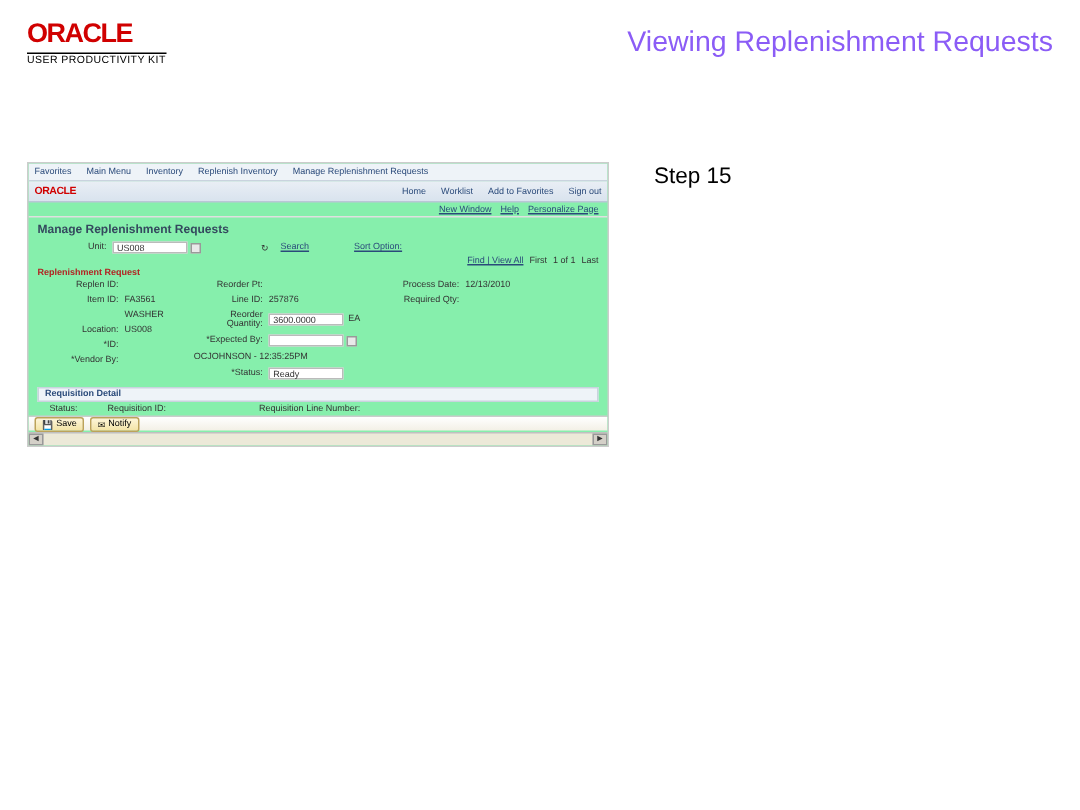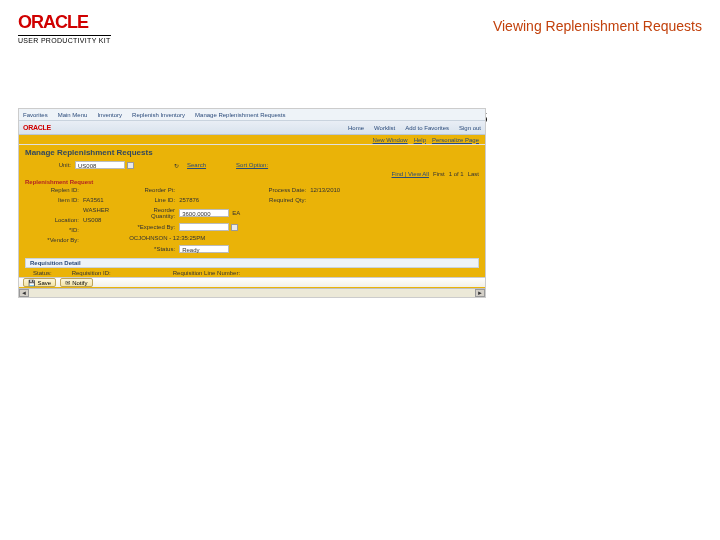--- a/index.html
+++ b/index.html
@@ -31,22 +31,22 @@
     letter-spacing: -1px;
   }
   .logo-sub {
     font-size: 7px;
     border-top: 1px solid #000;
     margin-top: 2px;
     padding-top: 1px;
     letter-spacing: 0.3px;
   }
   .page-title {
-    font-size: 14px;
-    color: #c2410c;
+    font-size: 19px;
+    color: #8b5cf6;
     padding-top: 6px;
   }
   .content {
     display: flex;
     padding: 0 18px 0 18px;
     margin-top: 60px;
   }
   .left {
     width: 400px;
   }
@@ -54,24 +54,24 @@
     flex: 1;
     padding-left: 18px;
     font-size: 13px;
     line-height: 1.35;
   }
   .step-label {
     font-size: 15px;
     margin-bottom: 22px;
   }
   .screenshot {
-    width: 468px;
+    width: 388px;
     height: 190px;
     border: 1px solid #ccc;
-    background: #eab308;
+    background: #86efac;
     position: relative;
     font-size: 6px;
     overflow: hidden;
   }
   .ss-topbar {
     height: 12px;
     background: #eef3f8;
     border-bottom: 1px solid #c9d3de;
     display: flex;
     align-items: center;

